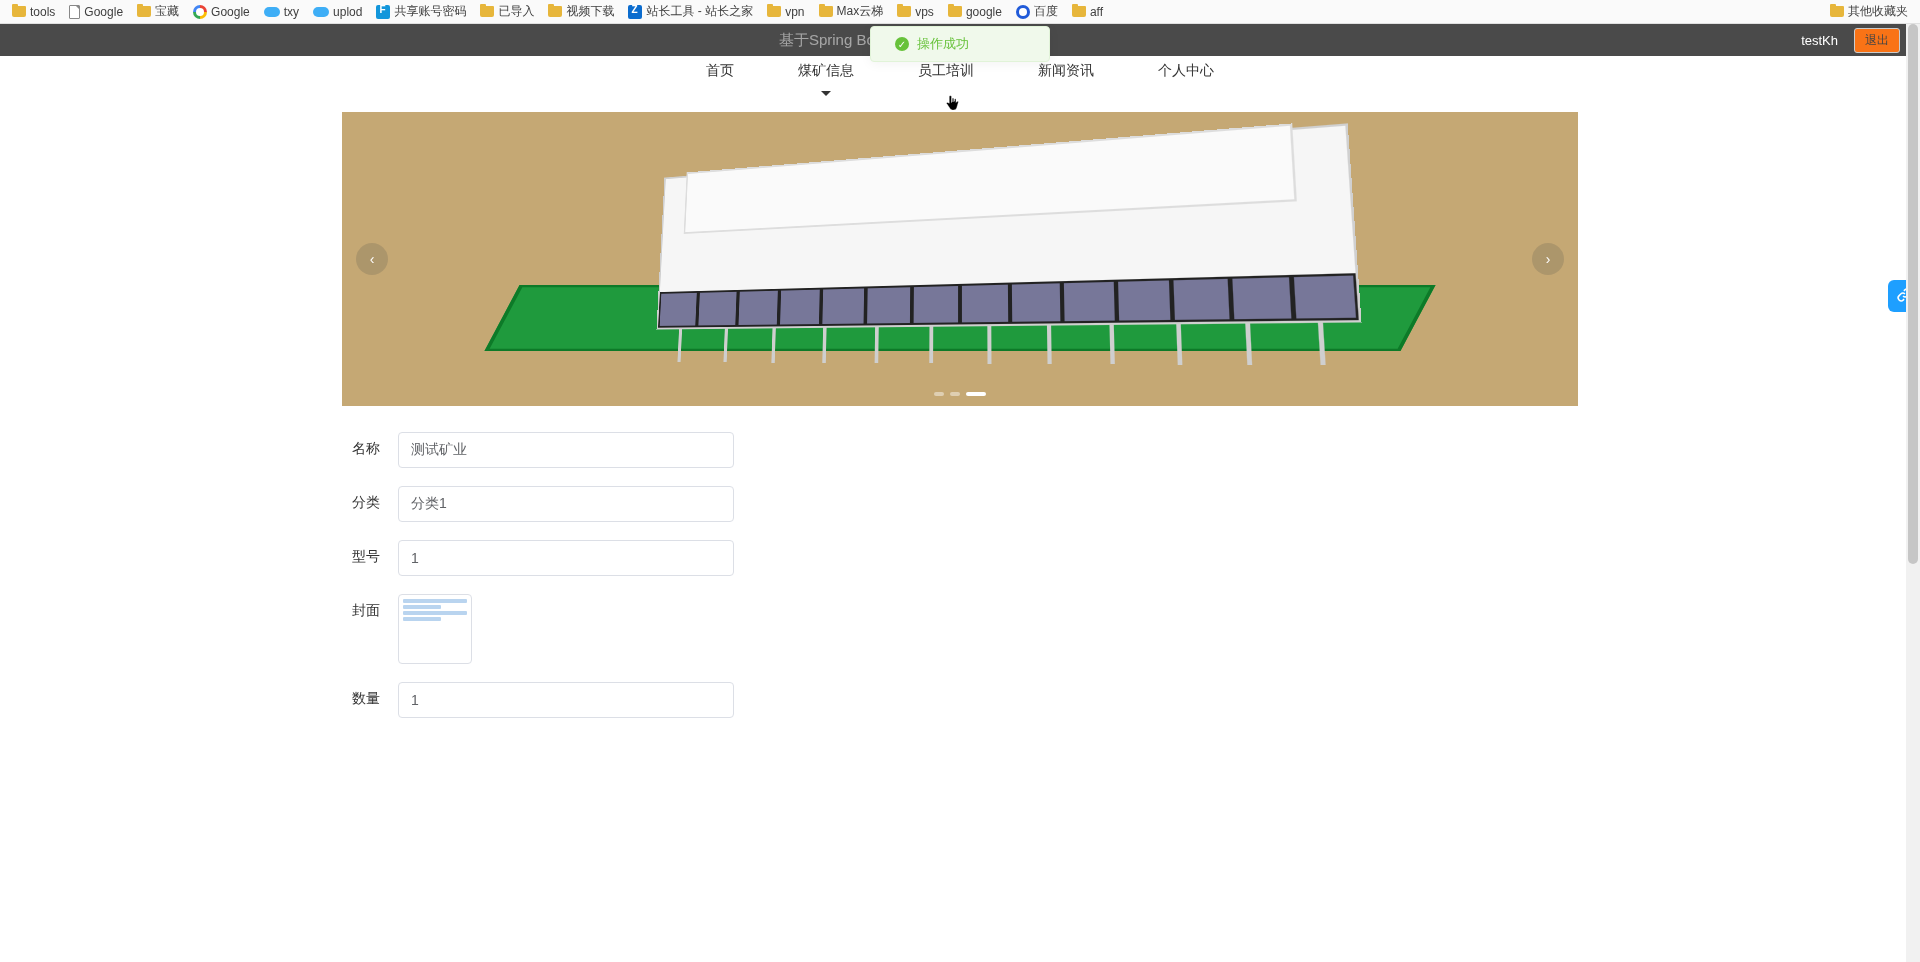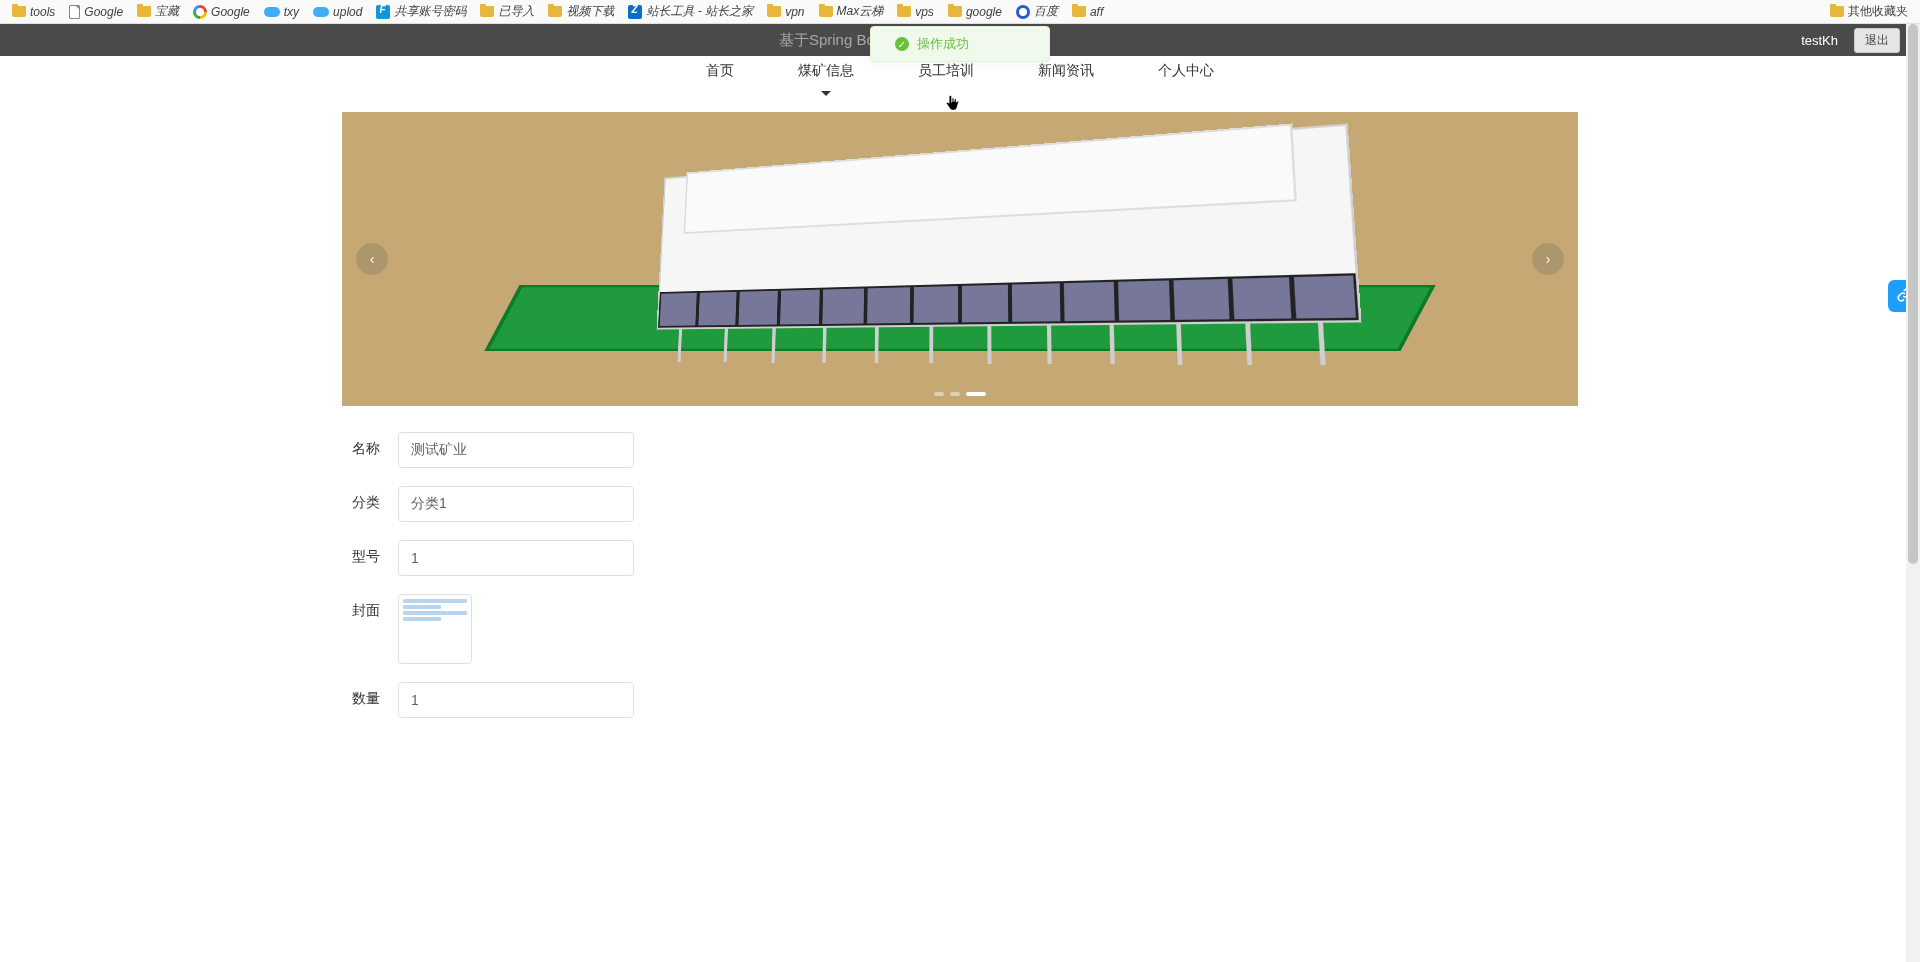--- a/index.html
+++ b/index.html
@@ -11,21 +11,21 @@
     height: 24px;
     background: #fafafa;
     border-bottom: 1px solid #e0e0e0;
     display: flex;
     align-items: center;
     padding: 0 8px;
     font-size: 12px;
     color: #404040;
     position: relative;
   }
-  .bookmarks-left { display: flex; gap: 6px; flex: 1; font-style: italic; }
+  .bookmarks-left { display: flex; gap: 6px; flex: 1; }
   .bookmark-item {
     display: flex; align-items: center; gap: 4px;
     padding: 2px 4px; border-radius: 4px; cursor: pointer;
     white-space: nowrap;
   }
   .folder-icon {
     width: 14px; height: 11px; background: #e7b63b;
     border-radius: 1px 1px 2px 2px; position: relative;
     display: inline-block;
   }
@@ -66,21 +66,21 @@
 
   
   .dark-header {
     background:#4a4a4a; height:32px; display:flex; align-items:center;
     justify-content:space-between; padding:0 20px 0 0; color:#fff; position:relative;
   }
   .header-title-area { flex:1; text-align:center; font-size:15px; position:relative; height:100%; display:flex; align-items:center; justify-content:center;}
   .header-title { opacity:0.5; }
   .user-area { display:flex; gap:16px; align-items:center; font-size:13px; }
   .logout-btn {
-    background:#e5e5e5; color:#444; border:1px solid #ccc; border-radius:3px;
+    background:#f97316; color:#444; border:1px solid #ccc; border-radius:3px;
     padding:3px 10px; font-size:12px; cursor:pointer;
   }
 
   
   .toast {
     position: absolute; top: 26px; left: 50%; transform: translateX(-50%);
     background:#f0f9eb; border:1px solid #e1f3d8; color:#67c23a;
     padding:8px 80px 8px 24px; border-radius:4px; font-size:13px;
     display:flex; align-items:center; gap:8px; z-index:50;
     box-shadow:0 2px 12px rgba(0,0,0,.05);
@@ -157,21 +157,21 @@
     position:absolute; left:0; right:0; bottom:-38px; height:38px;
     display:flex; justify-content:space-around;
   }
   .stilts span { width:4px; background:#cfcfcf; }
 
   
   .form-wrap { width:1236px; margin:16px auto 0; padding:10px 0 40px 10px;}
   .field-row { display:flex; align-items:flex-start; gap:16px; margin-bottom:18px; }
   .field-label { width:30px; color:#333; font-size:14px; padding-top:8px;}
   .field-input {
-    width:236px; height:36px; border:1px solid #dcdfe6; border-radius:4px;
+    width:336px; height:36px; border:1px solid #dcdfe6; border-radius:4px;
     padding:0 12px; font-size:14px; color:#606266; background:#fff;
   }
   .cover-box {
     width:74px; height:70px; border:1px solid #dcdfe6; border-radius:4px;
     background:#fff; padding:4px; display:flex; flex-direction:column; gap:2px;
   }
   .cover-box .bar { height:4px; background:#b9d4ef; border-radius:1px; }
   .cover-box .bar.short { width:60%; }
 
   

